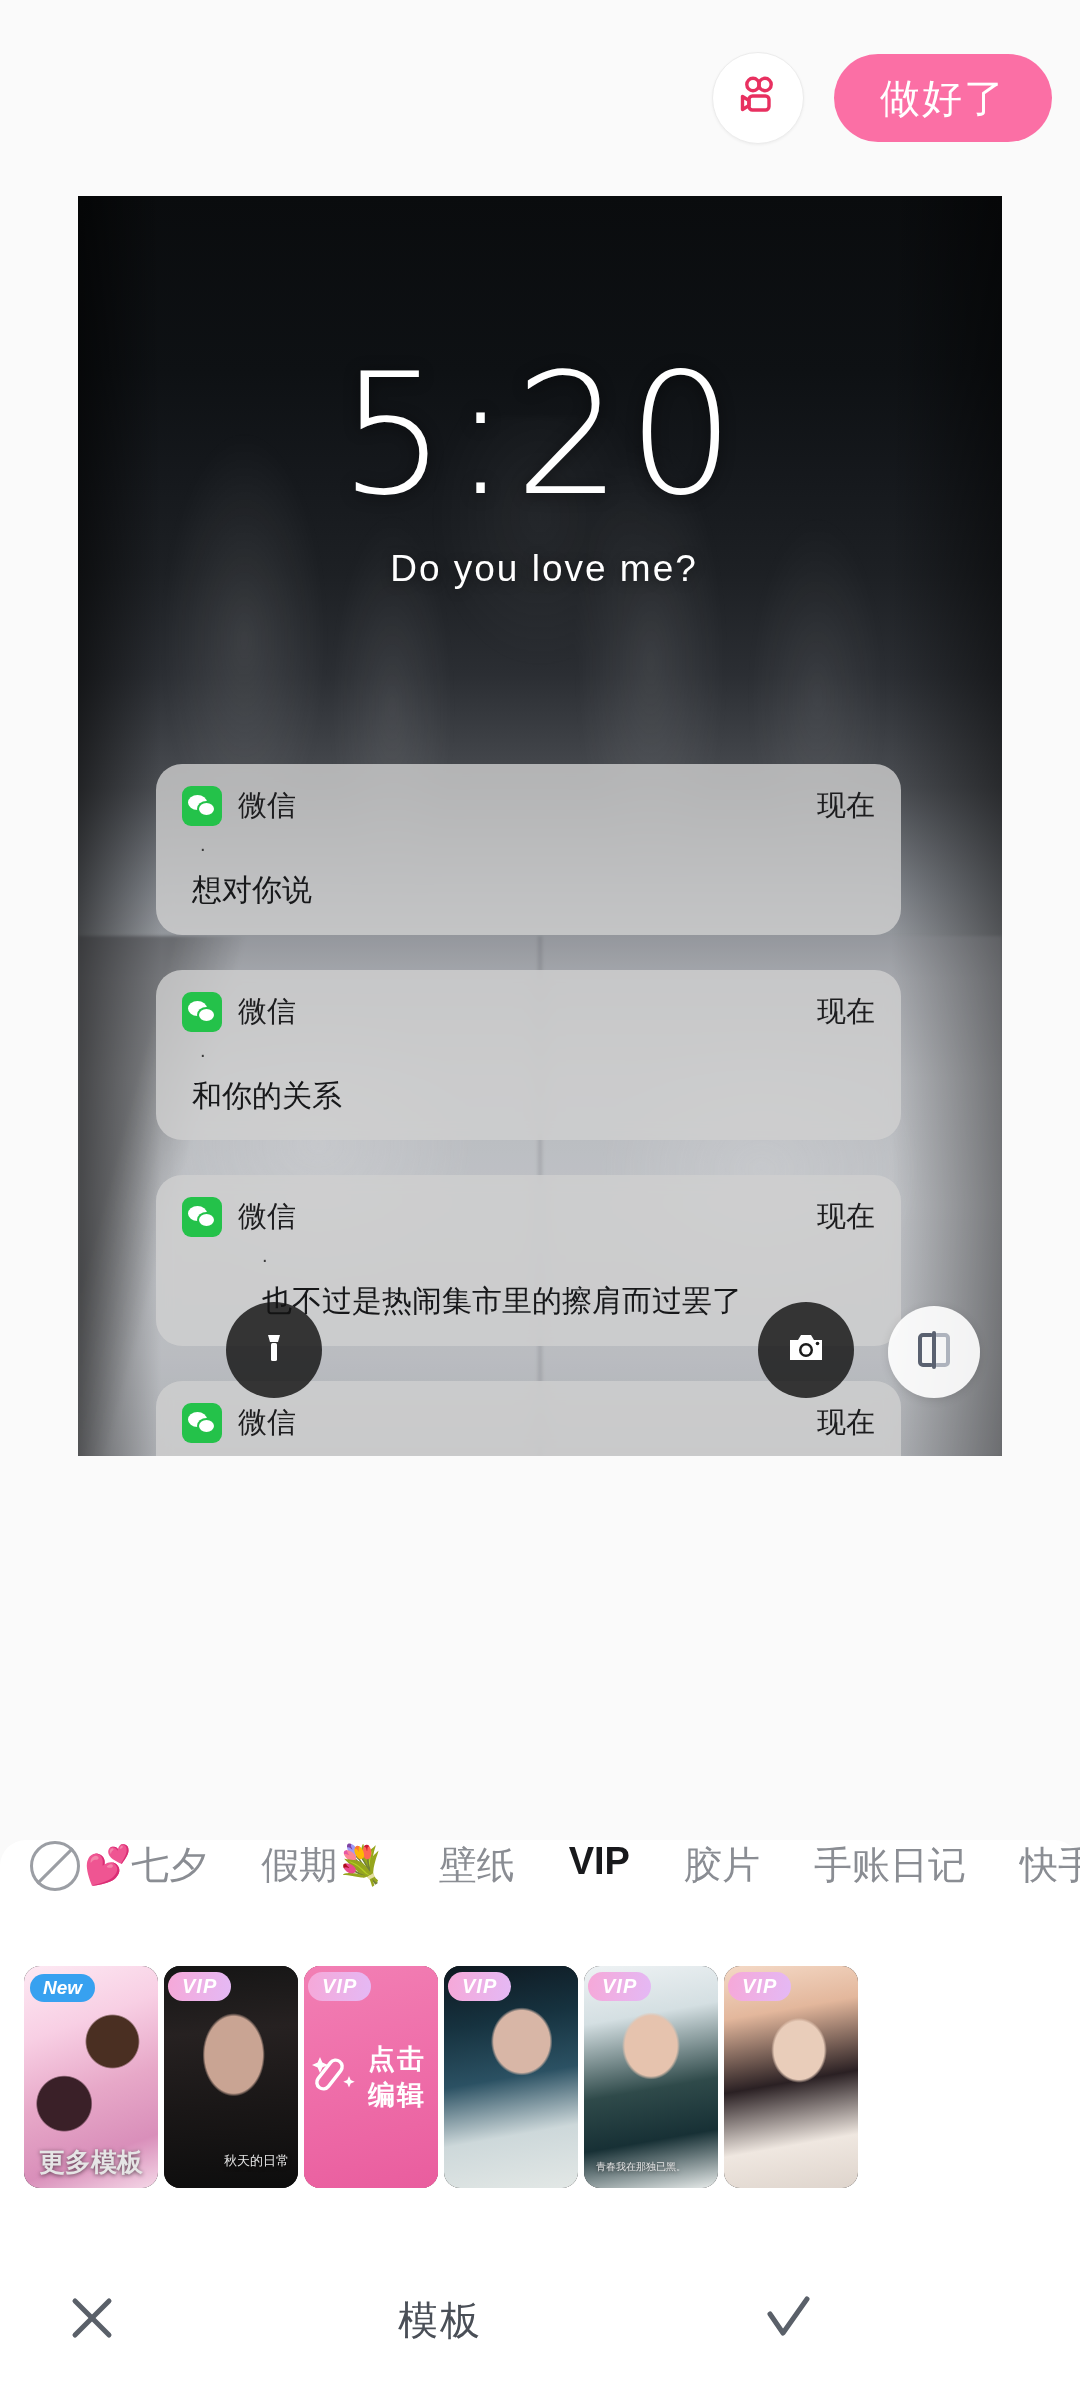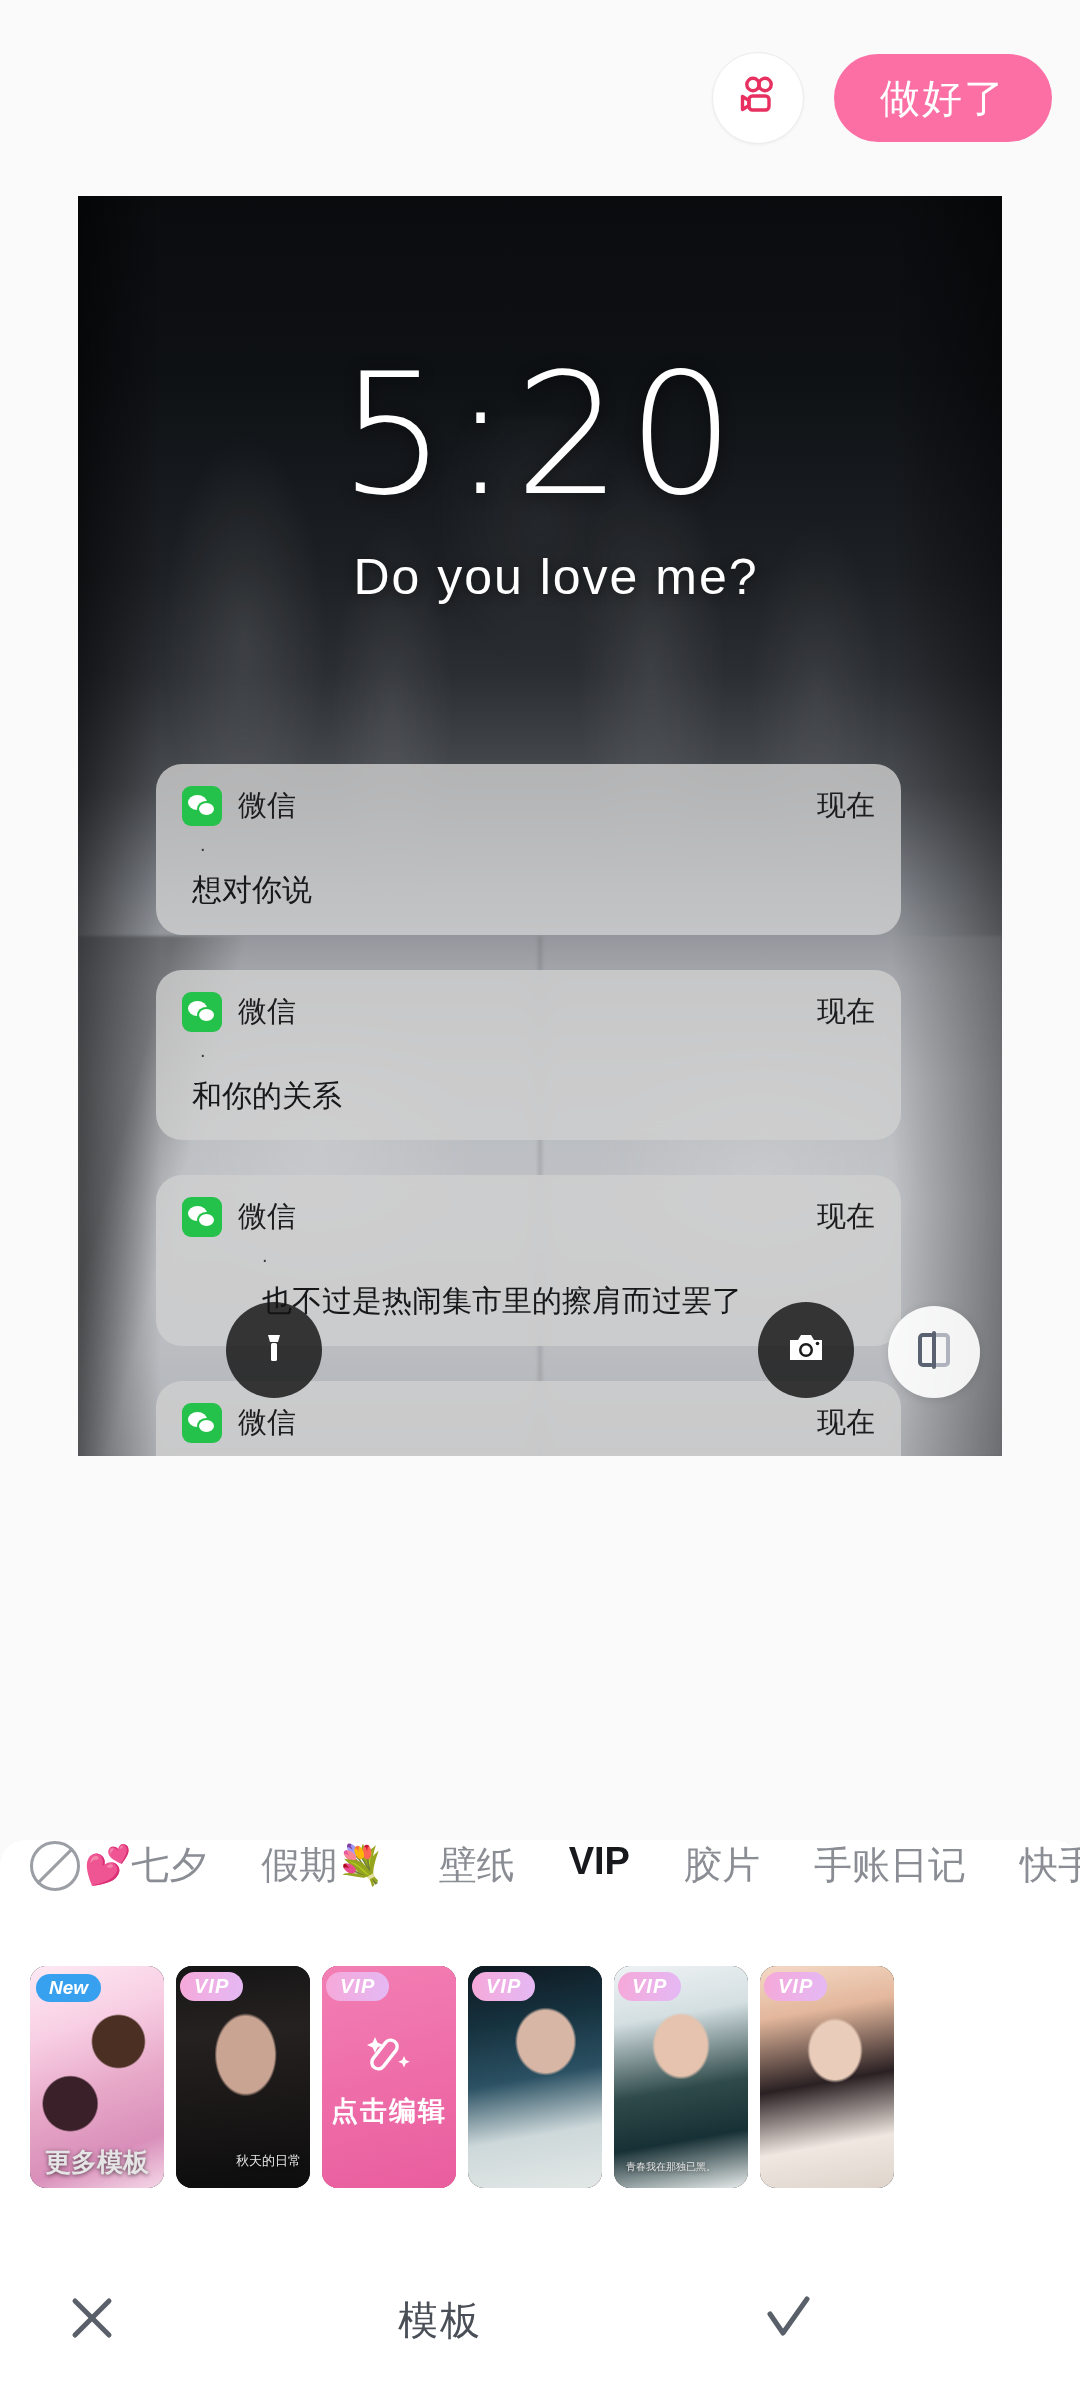--- a/index.html
+++ b/index.html
@@ -70,23 +70,23 @@
 
   .lock-time {
     position:absolute; top:155px; left:0; width:100%;
     text-align:center; color:#ffffff;
     font-size:168px; font-weight:300; letter-spacing:6px;
     font-family:"DejaVu Sans","Liberation Sans",sans-serif;
     text-shadow:0 2px 16px rgba(0,0,0,.45);
     line-height:1;
   }
   .lock-sub {
-    position:absolute; top:352px; left:16px; width:100%;
+    position:absolute; top:352px; left:4px; width:100%;
     text-align:center; color:#ffffff;
-    font-size:50px; font-weight:400; letter-spacing:2px;
+    font-size:37px; font-weight:400; letter-spacing:2px;
     text-shadow:0 2px 12px rgba(0,0,0,.45);
   }
 
   
   .notifs { position:absolute; top:568px; left:78px; width:745px; }
   .notif {
     background:rgba(208,208,208,.80);
     border-radius:26px;
     margin-bottom:35px;
     padding:22px 26px 26px 26px;
@@ -152,21 +152,21 @@
     width:50px; height:50px; border-radius:50%;
     border:3px solid #9b9ea4; position:relative; flex:0 0 auto;
   }
   .no-tpl-icon::after {
     content:""; position:absolute; left:50%; top:-3px; width:3px; height:50px;
     background:#9b9ea4; transform:translateX(-50%) rotate(45deg); transform-origin:center;
   }
 
   .thumbs {
     height:250px; display:flex; align-items:center;
-    gap:12px; padding-left:24px; overflow:hidden;margin-left:6px;
+    gap:6px; padding-left:24px; overflow:hidden;
   }
   .thumb {
     position:relative; flex:0 0 auto;
     width:134px; height:222px; border-radius:16px; overflow:hidden;
     background:#1a1a1a;
   }
   .thumb.sel { outline:4px solid #fb6fa5; outline-offset:-4px; }
 
   .badge-new {
     position:absolute; top:8px; left:6px; z-index:3;
@@ -218,21 +218,21 @@
       radial-gradient(ellipse 50px 58px at 50% 36%, #e6c3ae 0 52%, transparent 58%),
       linear-gradient(170deg,#eef2f4 0%,#d4dfe2 24%,#2f4a4a 55%,#173035 76%,#e8eceb 100%);
   }
   .art-6 {
     background:
       radial-gradient(ellipse 48px 56px at 56% 38%, #e9cdba 0 52%, transparent 58%),
       linear-gradient(170deg,#f4d9c6 0%,#e3b79c 22%,#2a2023 52%,#efe7e0 78%,#ded4cc 100%);
   }
   .wand {
     position:absolute; inset:0; z-index:2;
-    display:flex; flex-direction:column; align-items:center; justify-content:center;
+    display:flex; flex-direction:row; align-items:center; justify-content:center;
     gap:4px;
   }
   .edit-label { color:#fff; font-size:27px; font-weight:bold; letter-spacing:2px; }
 
   
   .bottombar {
     position:absolute; bottom:0; left:0; width:880px; height:160px;
     background:#ffffff;
     display:flex; align-items:center; justify-content:space-between;
     padding:0 64px;

